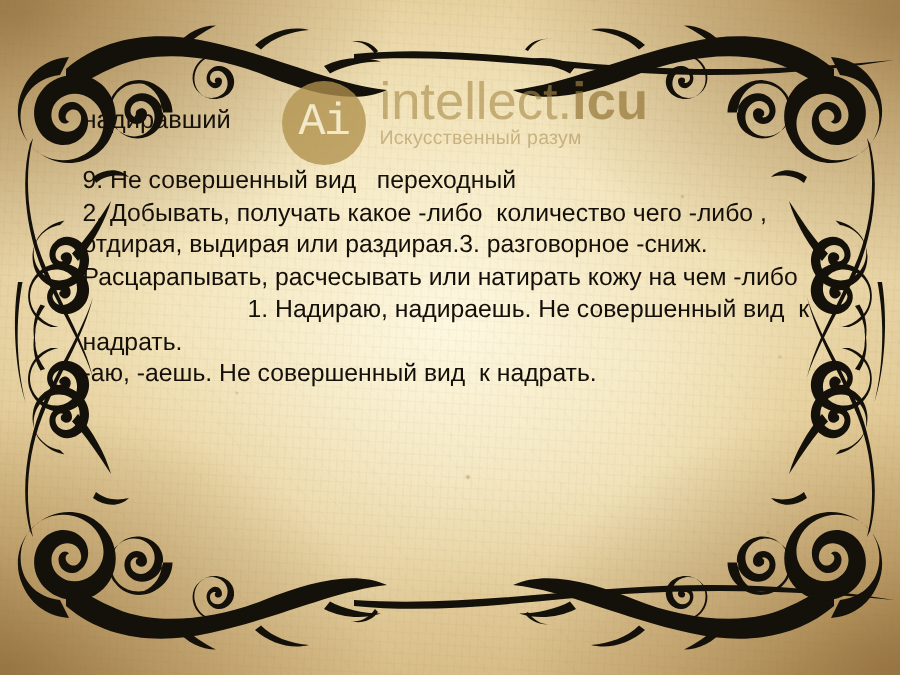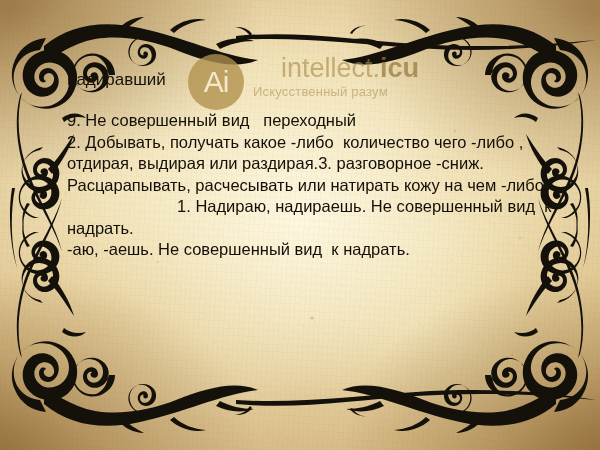--- a/index.html
+++ b/index.html
@@ -89,49 +89,48 @@
     justify-content: center;
     flex: none;
     margin-top: 2px;
   }
   #wm-badge-text {
     font-size: 30px;
     font-weight: 400;
     color: rgba(246,237,206,0.95);
     letter-spacing: -1px;
     line-height: 1;
-    font-family: Liberation Sans, sans-serif;
+    font-family: Liberation Mono, monospace;
   }
   #wm-words {
     margin-left: 9px;
     margin-top: 1px;
   }
   #wm-title {
-    font-size: 27px;
+    font-size: 35px;
     line-height: 30px;
     color: rgba(168,138,74,0.62);
     font-family: "Liberation Sans", sans-serif;
     letter-spacing: 0px;
     white-space: nowrap;
-    margin-left: 28px;
   }
   #wm-title .hl { font-weight: bold; color: rgba(150,120,58,0.72); }
   #wm-sub {
     font-size: 13px;
     line-height: 16px;
     color: rgba(170,142,84,0.58);
     letter-spacing: 0.2px;
     white-space: nowrap;
     margin-top: 1px;
   }
 
   
   #content {
     position: absolute;
-    left: 12px;
+    left: 0;
     top: 0;
     width: 540px;
     height: 450px;
   }
   #headword {
     position: absolute;
     left: 55px;
     top: 70px;
     font-size: 17px;
     line-height: 20px;

